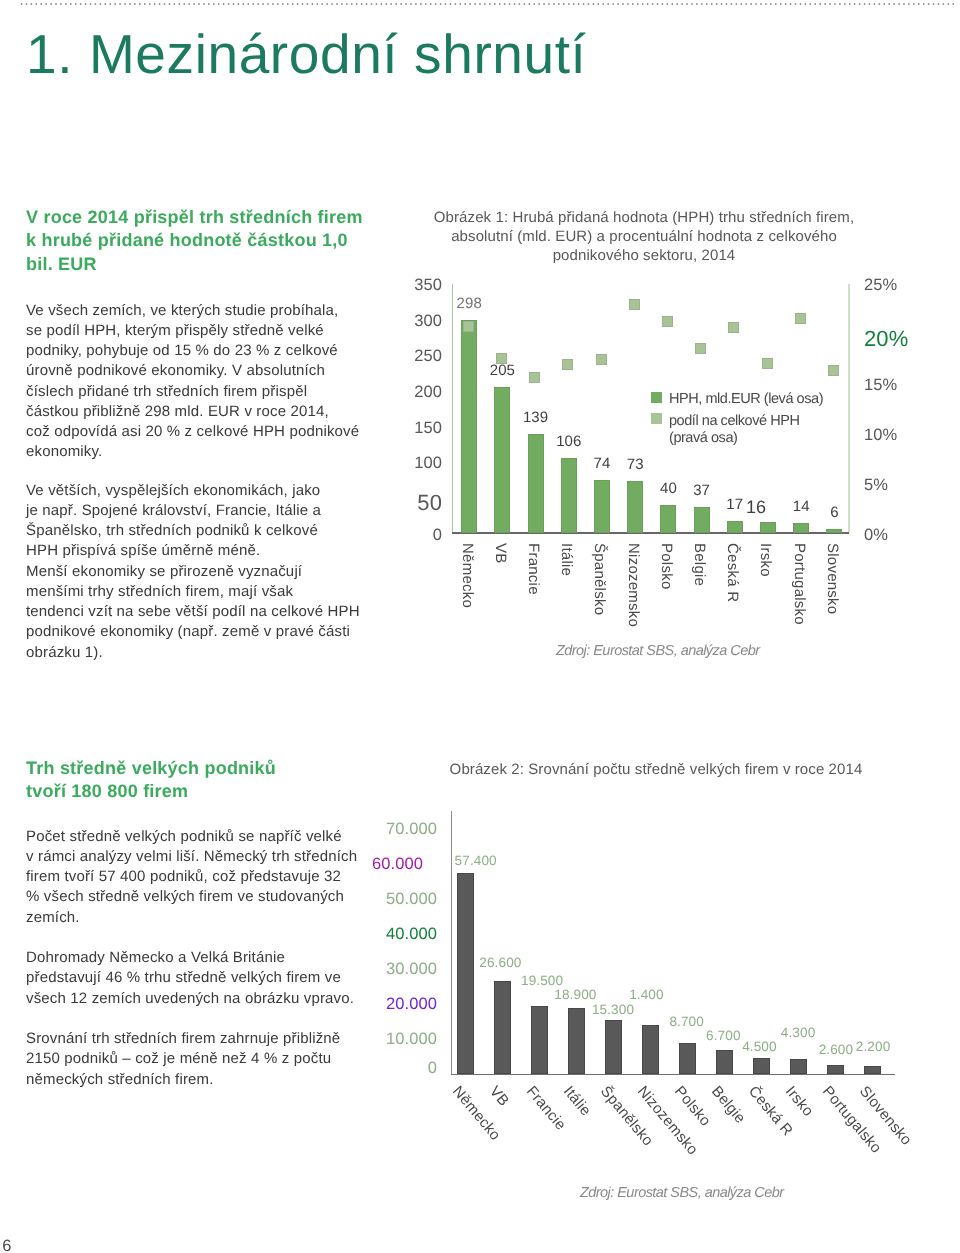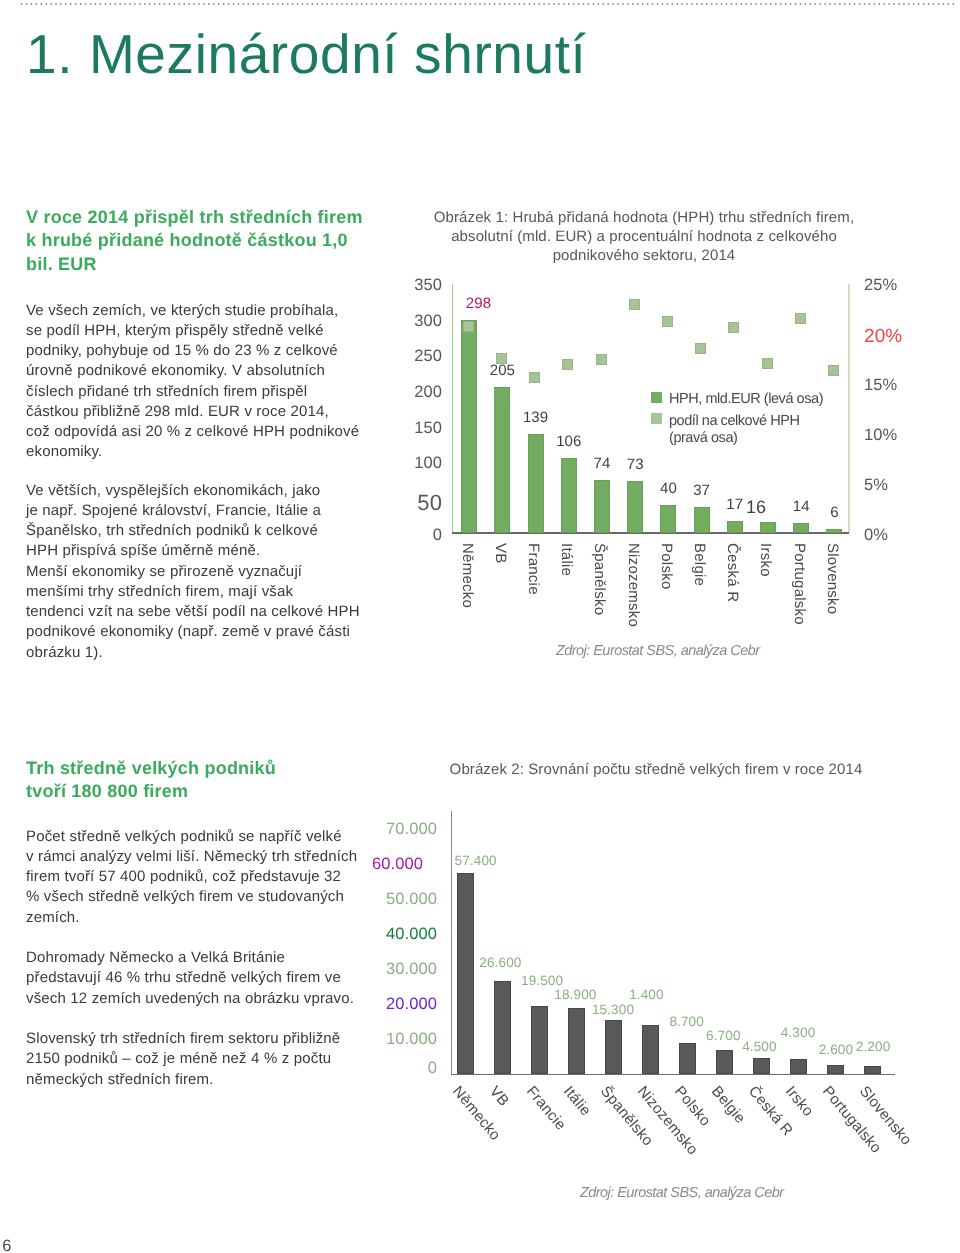--- a/index.html
+++ b/index.html
@@ -86,21 +86,21 @@
         <div class="body-line">firem tvoří 57 400 podniků, což představuje 32</div>
         <div class="body-line">% všech středně velkých firem ve studovaných</div>
         <div class="body-line">zemích.</div>
       </div>
       <div class="body-block" style="left: 26px; top: 948px;">
         <div class="body-line">Dohromady Německo a Velká Británie</div>
         <div class="body-line">představují 46 % trhu středně velkých firem ve</div>
         <div class="body-line">všech 12 zemích uvedených na obrázku vpravo.</div>
       </div>
       <div class="body-block" style="left: 26px; top: 1029px;">
-        <div class="body-line">Slovenský trh středních firem sektoru přibližně</div>
+        <div class="body-line">Srovnání trh středních firem zahrnuje přibližně</div>
         <div class="body-line">2150 podniků – což je méně než 4 % z počtu</div>
         <div class="body-line">německých středních firem.</div>
       </div>
     </div>
 
   <div class="page-number">6</div>
 
   <div id="chart1">
       <div class="chart-title" style="left: 404px; top: 207.5px; width: 480px;">
         <div>Obrázek 1: Hrubá přidaná hodnota (HPH) trhu středních firem,</div>
@@ -112,28 +112,28 @@
       <div class="axis-h" style="left: 452px; top: 532.3px; width: 396.6px; height: 1.3px; background: rgb(103, 103, 106);"></div>
       <div class="tick" style="left: 386px; width: 56px; text-align: right; top: 275.8px; font-size: 16.5px; color: rgb(88, 88, 91); letter-spacing: 0.1px;">350</div>
       <div class="tick" style="left: 386px; width: 56px; text-align: right; top: 311.529px; font-size: 16.5px; color: rgb(88, 88, 91); letter-spacing: 0.1px;">300</div>
       <div class="tick" style="left: 386px; width: 56px; text-align: right; top: 347.257px; font-size: 16.5px; color: rgb(88, 88, 91); letter-spacing: 0.1px;">250</div>
       <div class="tick" style="left: 386px; width: 56px; text-align: right; top: 382.986px; font-size: 16.5px; color: rgb(88, 88, 91); letter-spacing: 0.1px;">200</div>
       <div class="tick" style="left: 386px; width: 56px; text-align: right; top: 418.714px; font-size: 16.5px; color: rgb(88, 88, 91); letter-spacing: 0.1px;">150</div>
       <div class="tick" style="left: 386px; width: 56px; text-align: right; top: 454.443px; font-size: 16.5px; color: rgb(88, 88, 91); letter-spacing: 0.1px;">100</div>
       <div class="tick" style="left: 386px; width: 56px; text-align: right; top: 490.171px; font-size: 22px; color: rgb(88, 88, 91); letter-spacing: 0.1px;">50</div>
       <div class="tick" style="left: 386px; width: 56px; text-align: right; top: 525.9px; font-size: 16.5px; color: rgb(88, 88, 91); letter-spacing: 0.1px;">0</div>
       <div class="tick" style="left: 864px; top: 275.8px; font-size: 16.5px; color: rgb(88, 88, 91); letter-spacing: 0.1px;">25%</div>
-      <div class="tick" style="left: 864px; top: 325.82px; font-size: 19px; color: #ef4444; letter-spacing: 0.1px;">20%</div>
+      <div class="tick" style="left: 864px; top: 325.82px; font-size: 22px; color: #15803d; letter-spacing: 0.1px;">20%</div>
       <div class="tick" style="left: 864px; top: 375.84px; font-size: 16.5px; color: rgb(88, 88, 91); letter-spacing: 0.1px;">15%</div>
       <div class="tick" style="left: 864px; top: 425.86px; font-size: 16.5px; color: rgb(88, 88, 91); letter-spacing: 0.1px;">10%</div>
       <div class="tick" style="left: 864px; top: 475.88px; font-size: 16.5px; color: rgb(88, 88, 91); letter-spacing: 0.1px;">5%</div>
       <div class="tick" style="left: 864px; top: 525.9px; font-size: 16.5px; color: rgb(88, 88, 91); letter-spacing: 0.1px;">0%</div>
       <div class="bar" style="left: 461.2px; top: 320.358px; width: 16px; height: 213.042px; background: rgb(114, 172, 97); box-shadow: rgba(95, 128, 80, 0.38) 0px 0px 0px 0.8px inset;"></div>
       <div class="marker" style="left: 462.7px; top: 320.917px; background: rgb(168, 196, 150); box-shadow: rgba(140, 160, 130, 0.45) 0px 0px 0px 1px inset;"></div>
-      <div class="dlabel" style="left: 447.2px; width: 44px; text-align: right; top: 295.358px; font-size: 15px; color: #be185d; letter-spacing: 0.1px;">298</div>
+      <div class="dlabel" style="left: 447.2px; width: 44px; text-align: center; top: 295.358px; font-size: 15px; color: #737373; letter-spacing: 0.1px;">298</div>
       <div class="catlabel" style="left: 475.5px; top: 542.9px; font-size: 15px; color: rgb(74, 74, 76); transform: rotate(90deg); transform-origin: left top; letter-spacing: 0.25px;">Německo</div>
       <div class="bar" style="left: 494.4px; top: 386.813px; width: 16px; height: 146.587px; background: rgb(114, 172, 97); box-shadow: rgba(95, 128, 80, 0.38) 0px 0px 0px 0.8px inset;"></div>
       <div class="marker" style="left: 495.9px; top: 352.93px; background: rgb(168, 196, 150); box-shadow: rgba(140, 160, 130, 0.45) 0px 0px 0px 1px inset;"></div>
       <div class="dlabel" style="left: 480.4px; width: 44px; text-align: center; top: 361.813px; font-size: 15px; color: rgb(63, 63, 66); letter-spacing: 0.1px;">205</div>
       <div class="catlabel" style="left: 508.7px; top: 542.9px; font-size: 15px; color: rgb(74, 74, 76); transform: rotate(90deg); transform-origin: left top; letter-spacing: 0.25px;">VB</div>
       <div class="bar" style="left: 527.6px; top: 433.975px; width: 16px; height: 99.4254px; background: rgb(114, 172, 97); box-shadow: rgba(95, 128, 80, 0.38) 0px 0px 0px 0.8px inset;"></div>
       <div class="marker" style="left: 529.1px; top: 371.938px; background: rgb(168, 196, 150); box-shadow: rgba(140, 160, 130, 0.45) 0px 0px 0px 1px inset;"></div>
       <div class="dlabel" style="left: 513.6px; width: 44px; text-align: center; top: 408.975px; font-size: 15px; color: rgb(63, 63, 66); letter-spacing: 0.1px;">139</div>
       <div class="catlabel" style="left: 541.9px; top: 542.9px; font-size: 15px; color: rgb(74, 74, 76); transform: rotate(90deg); transform-origin: left top; letter-spacing: 0.25px;">Francie</div>
       <div class="bar" style="left: 560.8px; top: 457.555px; width: 16px; height: 75.8446px; background: rgb(114, 172, 97); box-shadow: rgba(95, 128, 80, 0.38) 0px 0px 0px 0.8px inset;"></div>

